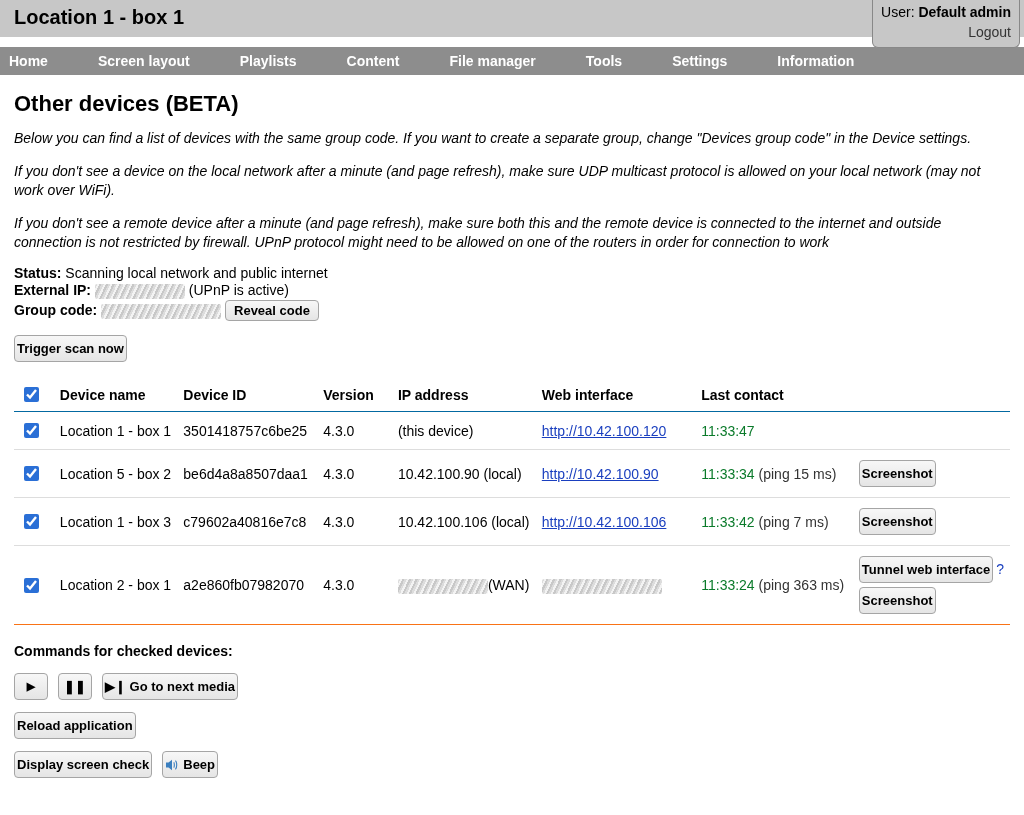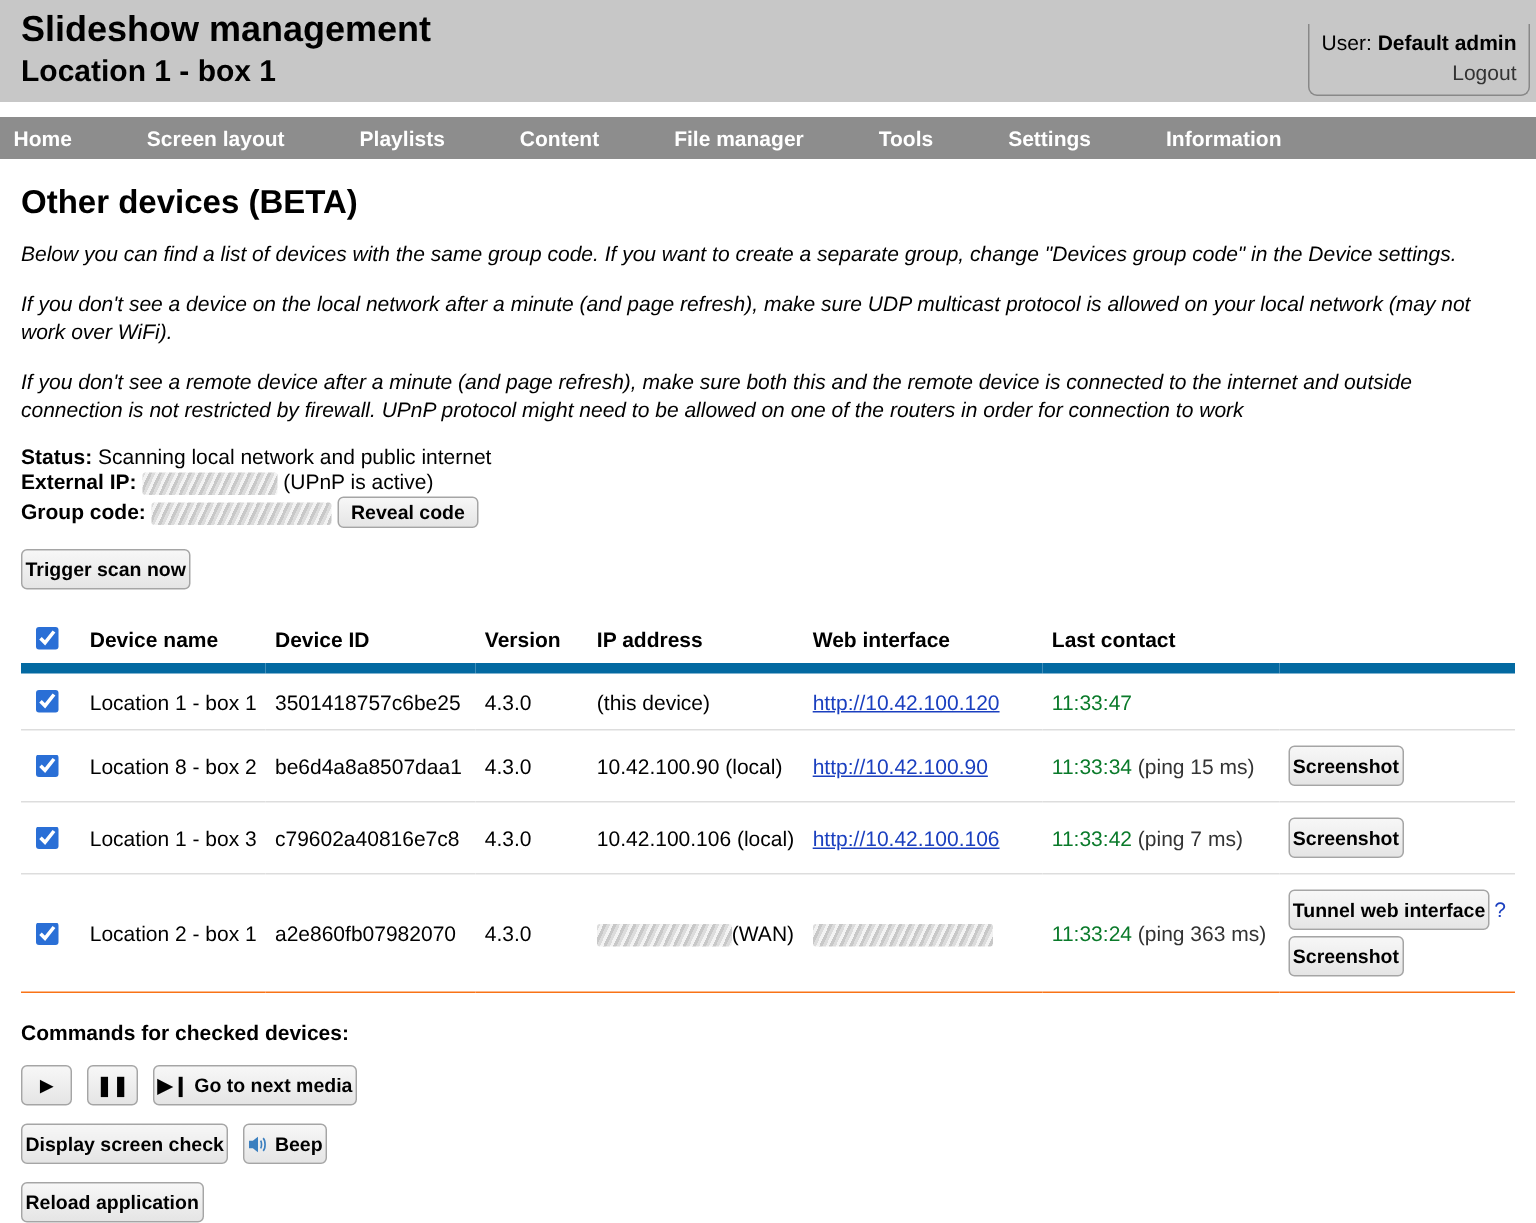--- a/index.html
+++ b/index.html
@@ -21,21 +21,21 @@
     font-size: 24px;
     font-weight: bold;
   }
   .header h2 {
     margin: 0 0 2px 0;
     font-size: 20px;
     font-weight: bold;
   }
   .user-box {
     position: absolute;
-    top: 16px;
+    top: 0;
     right: 4px;
     background: #c7c7c7;
     border: 1px solid #888;
     border-top: none;
     border-radius: 0 0 6px 6px;
     padding: 3px 8px 5px 8px;
     text-align: right;
     font-size: 14px;
     line-height: 1.4;
   }
@@ -101,21 +101,21 @@
   .trigger-row { margin: 14px 0 16px 0; }
   table.devices {
     width: 100%;
     border-collapse: collapse;
     margin-top: 6px;
   }
   table.devices th {
     text-align: left;
     font-weight: bold;
     padding: 6px 6px;
-    border-bottom: 7px solid #0369a1;
+    border-bottom: 1px solid #0369a1;
     font-size:14px;
   }
   table.devices td {
     padding: 8px 6px;
     border-bottom: 1px solid #ddd;
     vertical-align: middle;
     font-size:14px;
   }
   table.devices tr.last td { border-bottom: 1px solid #f97316; }
   .chk { width: 34px; }
@@ -147,21 +147,20 @@
 <body>
 
 <div class="header">
   <div class="user-box">
     <div class="user-line">
       <span>User:</span>
       <b>Default admin</b>
     </div>
     <span class="logout">Logout</span>
   </div>
-  <h1>Slideshow management</h1>
   <h2>Location 1 - box 1</h2>
 </div>
 
 <div class="navbar">
   <a>Home</a>
   <a>Screen layout</a>
   <a>Playlists</a>
   <a>Content</a>
   <a>File manager</a>
   <a>Tools</a>
@@ -218,21 +217,21 @@
         <td>Location 1 - box 1</td>
         <td>3501418757c6be25</td>
         <td>4.3.0</td>
         <td>(this device)</td>
         <td><a class="link">http://10.42.100.120</a></td>
         <td><span class="time-green">11:33:47</span></td>
         <td class="actions-cell"></td>
       </tr>
       <tr>
         <td class="chk"><input type="checkbox" checked="" style=""></td>
-        <td>Location 8 - box 2</td>
+        <td>Location 5 - box 2</td>
         <td>be6d4a8a8507daa1</td>
         <td>4.3.0</td>
         <td>10.42.100.90 (local)</td>
         <td><a class="link">http://10.42.100.90</a></td>
         <td><span class="time-green">11:33:34</span> <span class="ping">(ping 15 ms)</span></td>
         <td class="actions-cell"><button>Screenshot</button></td>
       </tr>
       <tr>
         <td class="chk"><input type="checkbox" checked="" style=""></td>
         <td>Location 1 - box 3</td>
@@ -265,25 +264,25 @@
     <button class="icon-btn">
         <span class="tri">▶</span>
       </button>
     <button class="icon-btn">
         <span>❚❚</span>
       </button>
     <button><span>▶❙</span> <span>Go to next media</span></button>
   </div>
 
   <div class="cmd-row">
+    <button>Reload application</button>
+  </div>
+
+  <div class="cmd-row">
     <button>Display screen check</button>
     <button>
       <svg class="beep-icon" viewBox="0 0 16 14">
         <path d="M1 4h3l4-3v12l-4-3H1z" fill="#3b7fbf"></path>
         <path d="M10 4c1 1 1 5 0 6M12 2c2 2 2 8 0 10" stroke="#3b7fbf" stroke-width="1.3" fill="none"></path>
       </svg><span>Beep</span>
     </button>
   </div>
-
-  <div class="cmd-row">
-    <button>Reload application</button>
-  </div>
 </div>
 
 </body></html>

